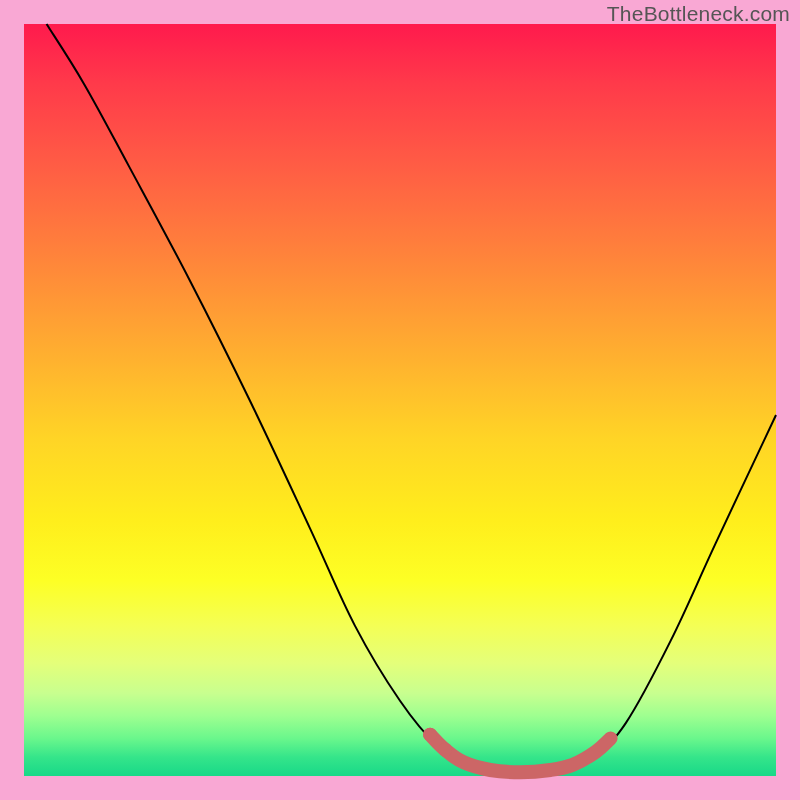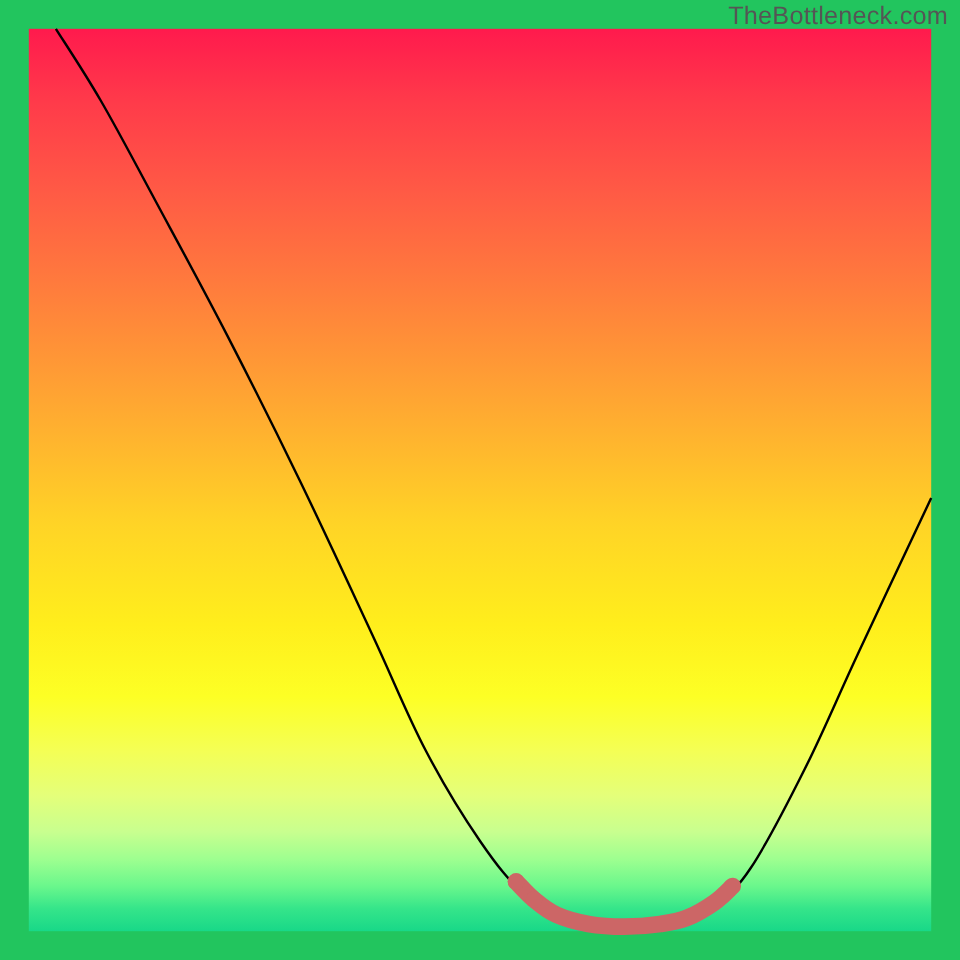--- a/index.html
+++ b/index.html
@@ -10,21 +10,21 @@
     background: #000;
     overflow: hidden;
     font-family: Arial, Helvetica, sans-serif;
   }
   .frame {
     position: absolute;
     top: 0;
     left: 0;
     width: 800px;
     height: 800px;
-    background: #22c55e;
+    background: #f9a8d4;
   }
   .plot-area {
     position: absolute;
     top: 24px;
     left: 24px;
     width: 752px;
     height: 752px;
     background: linear-gradient(to bottom,
       #ff1a4d 0%,
       #ff3a4a 8%,

